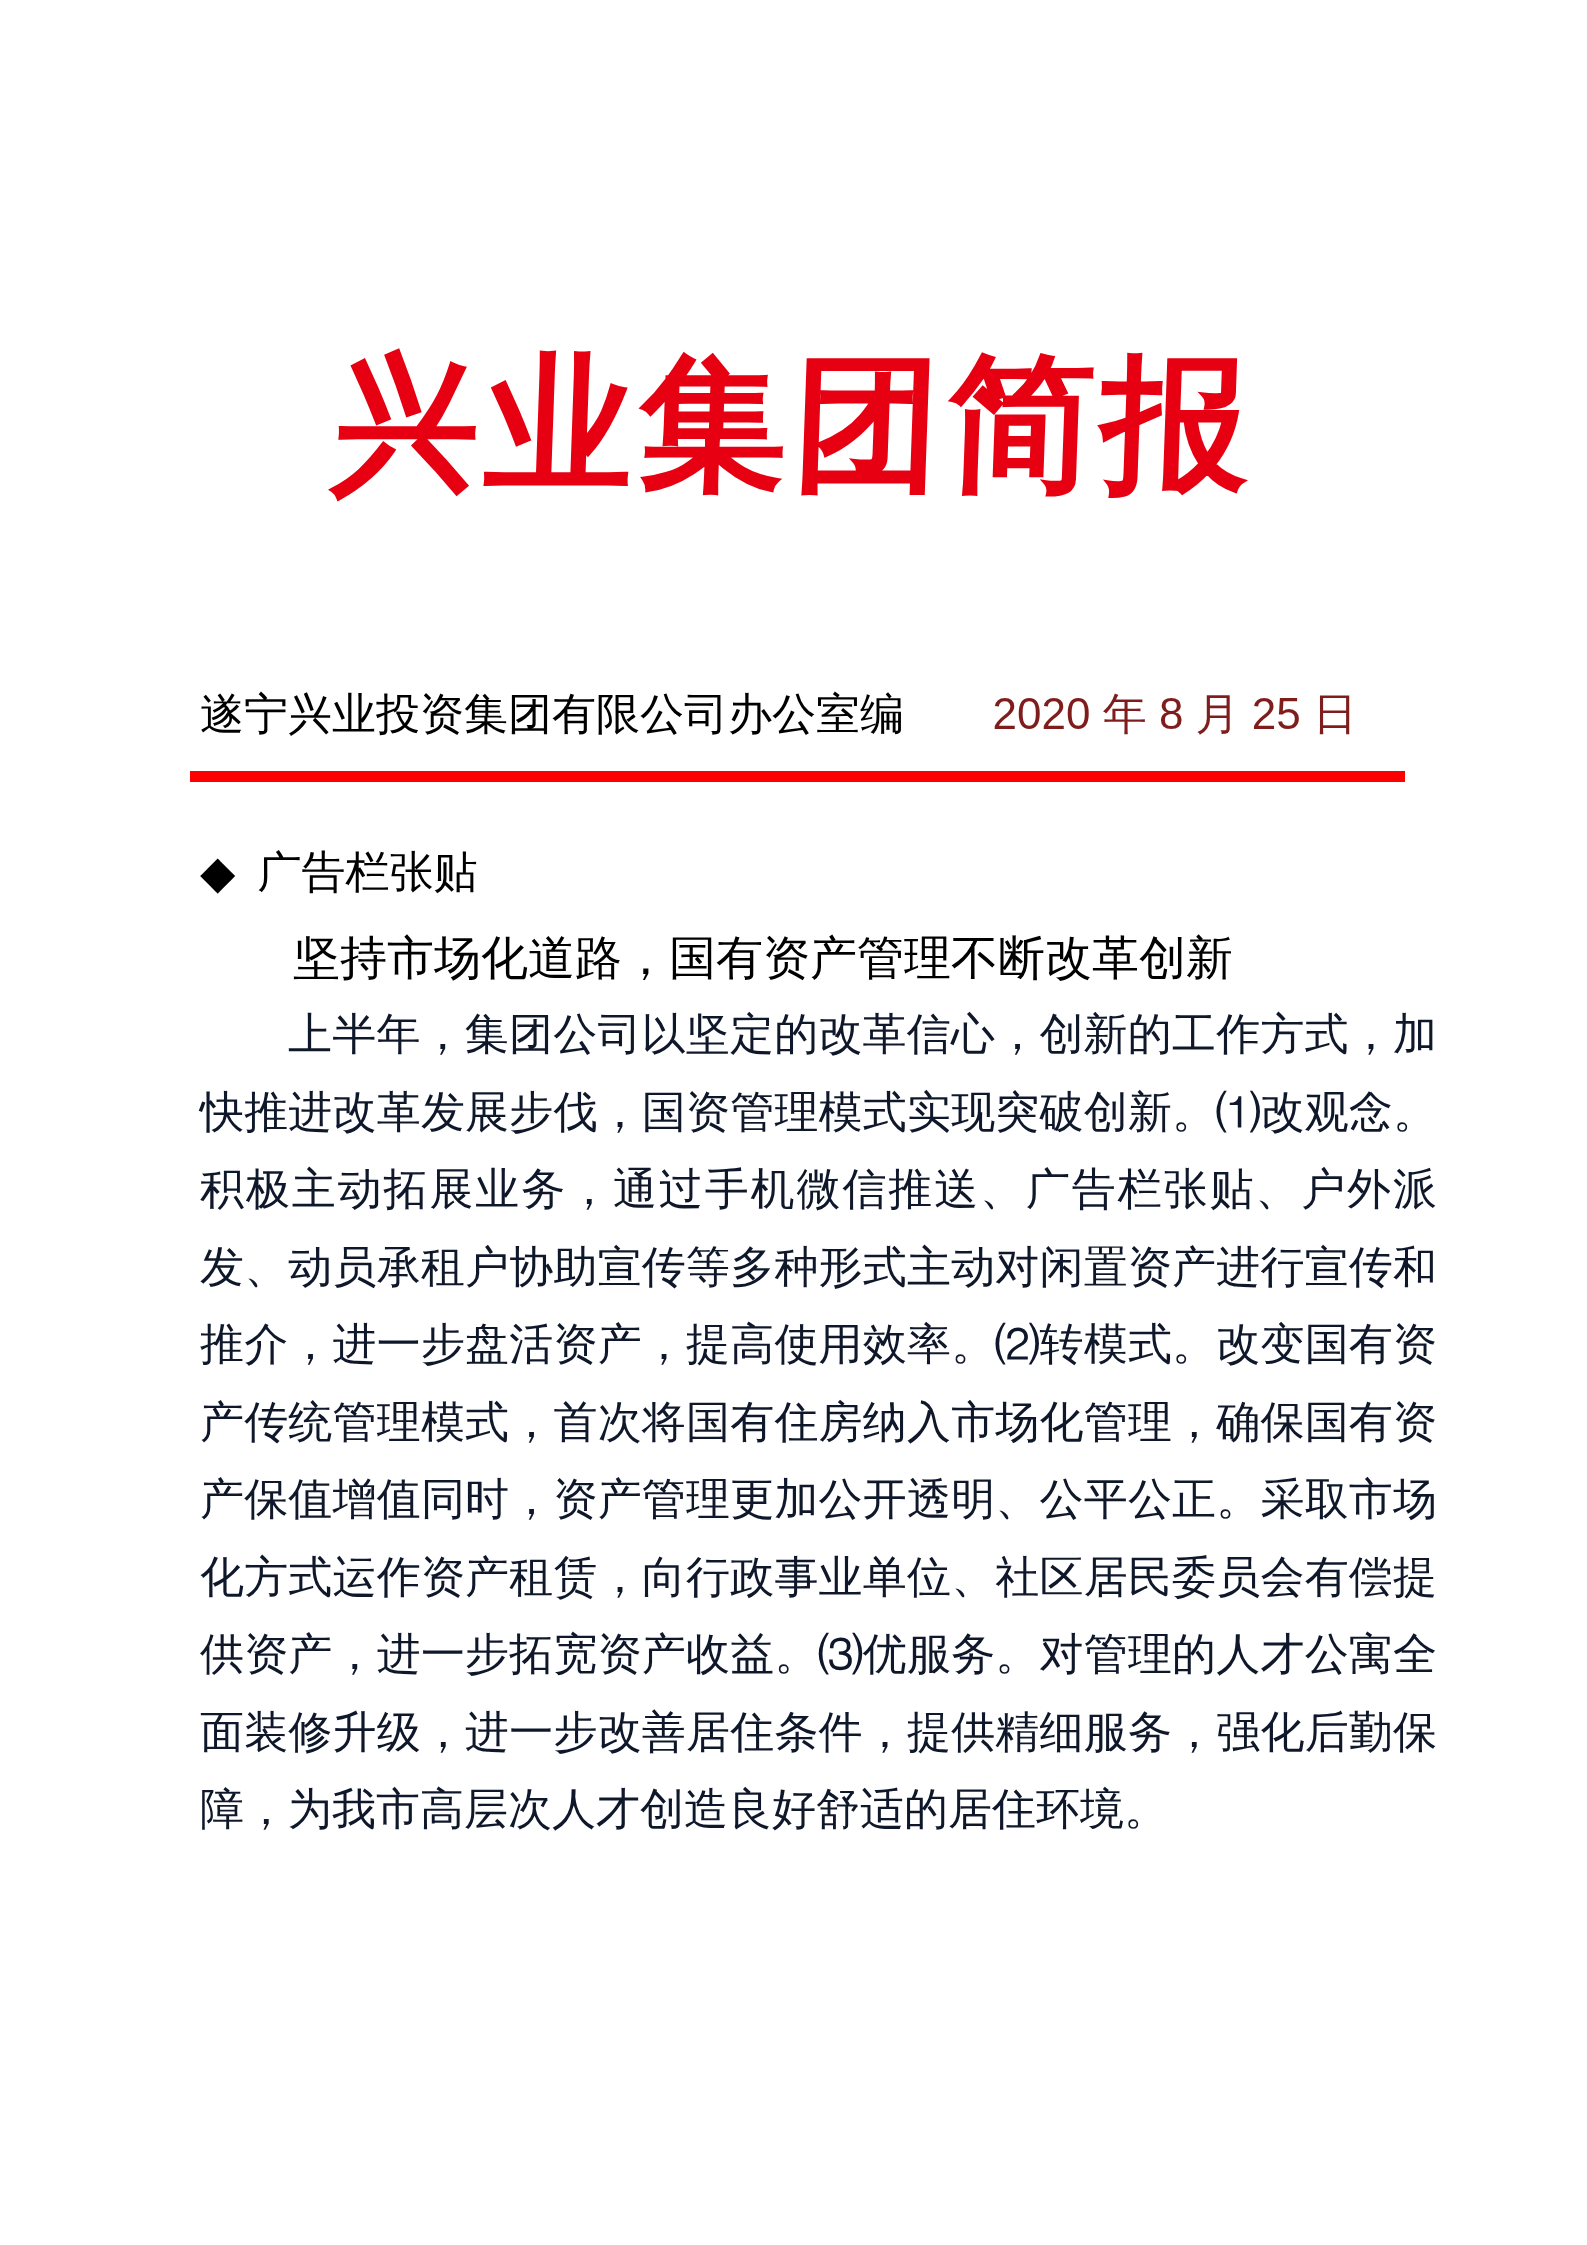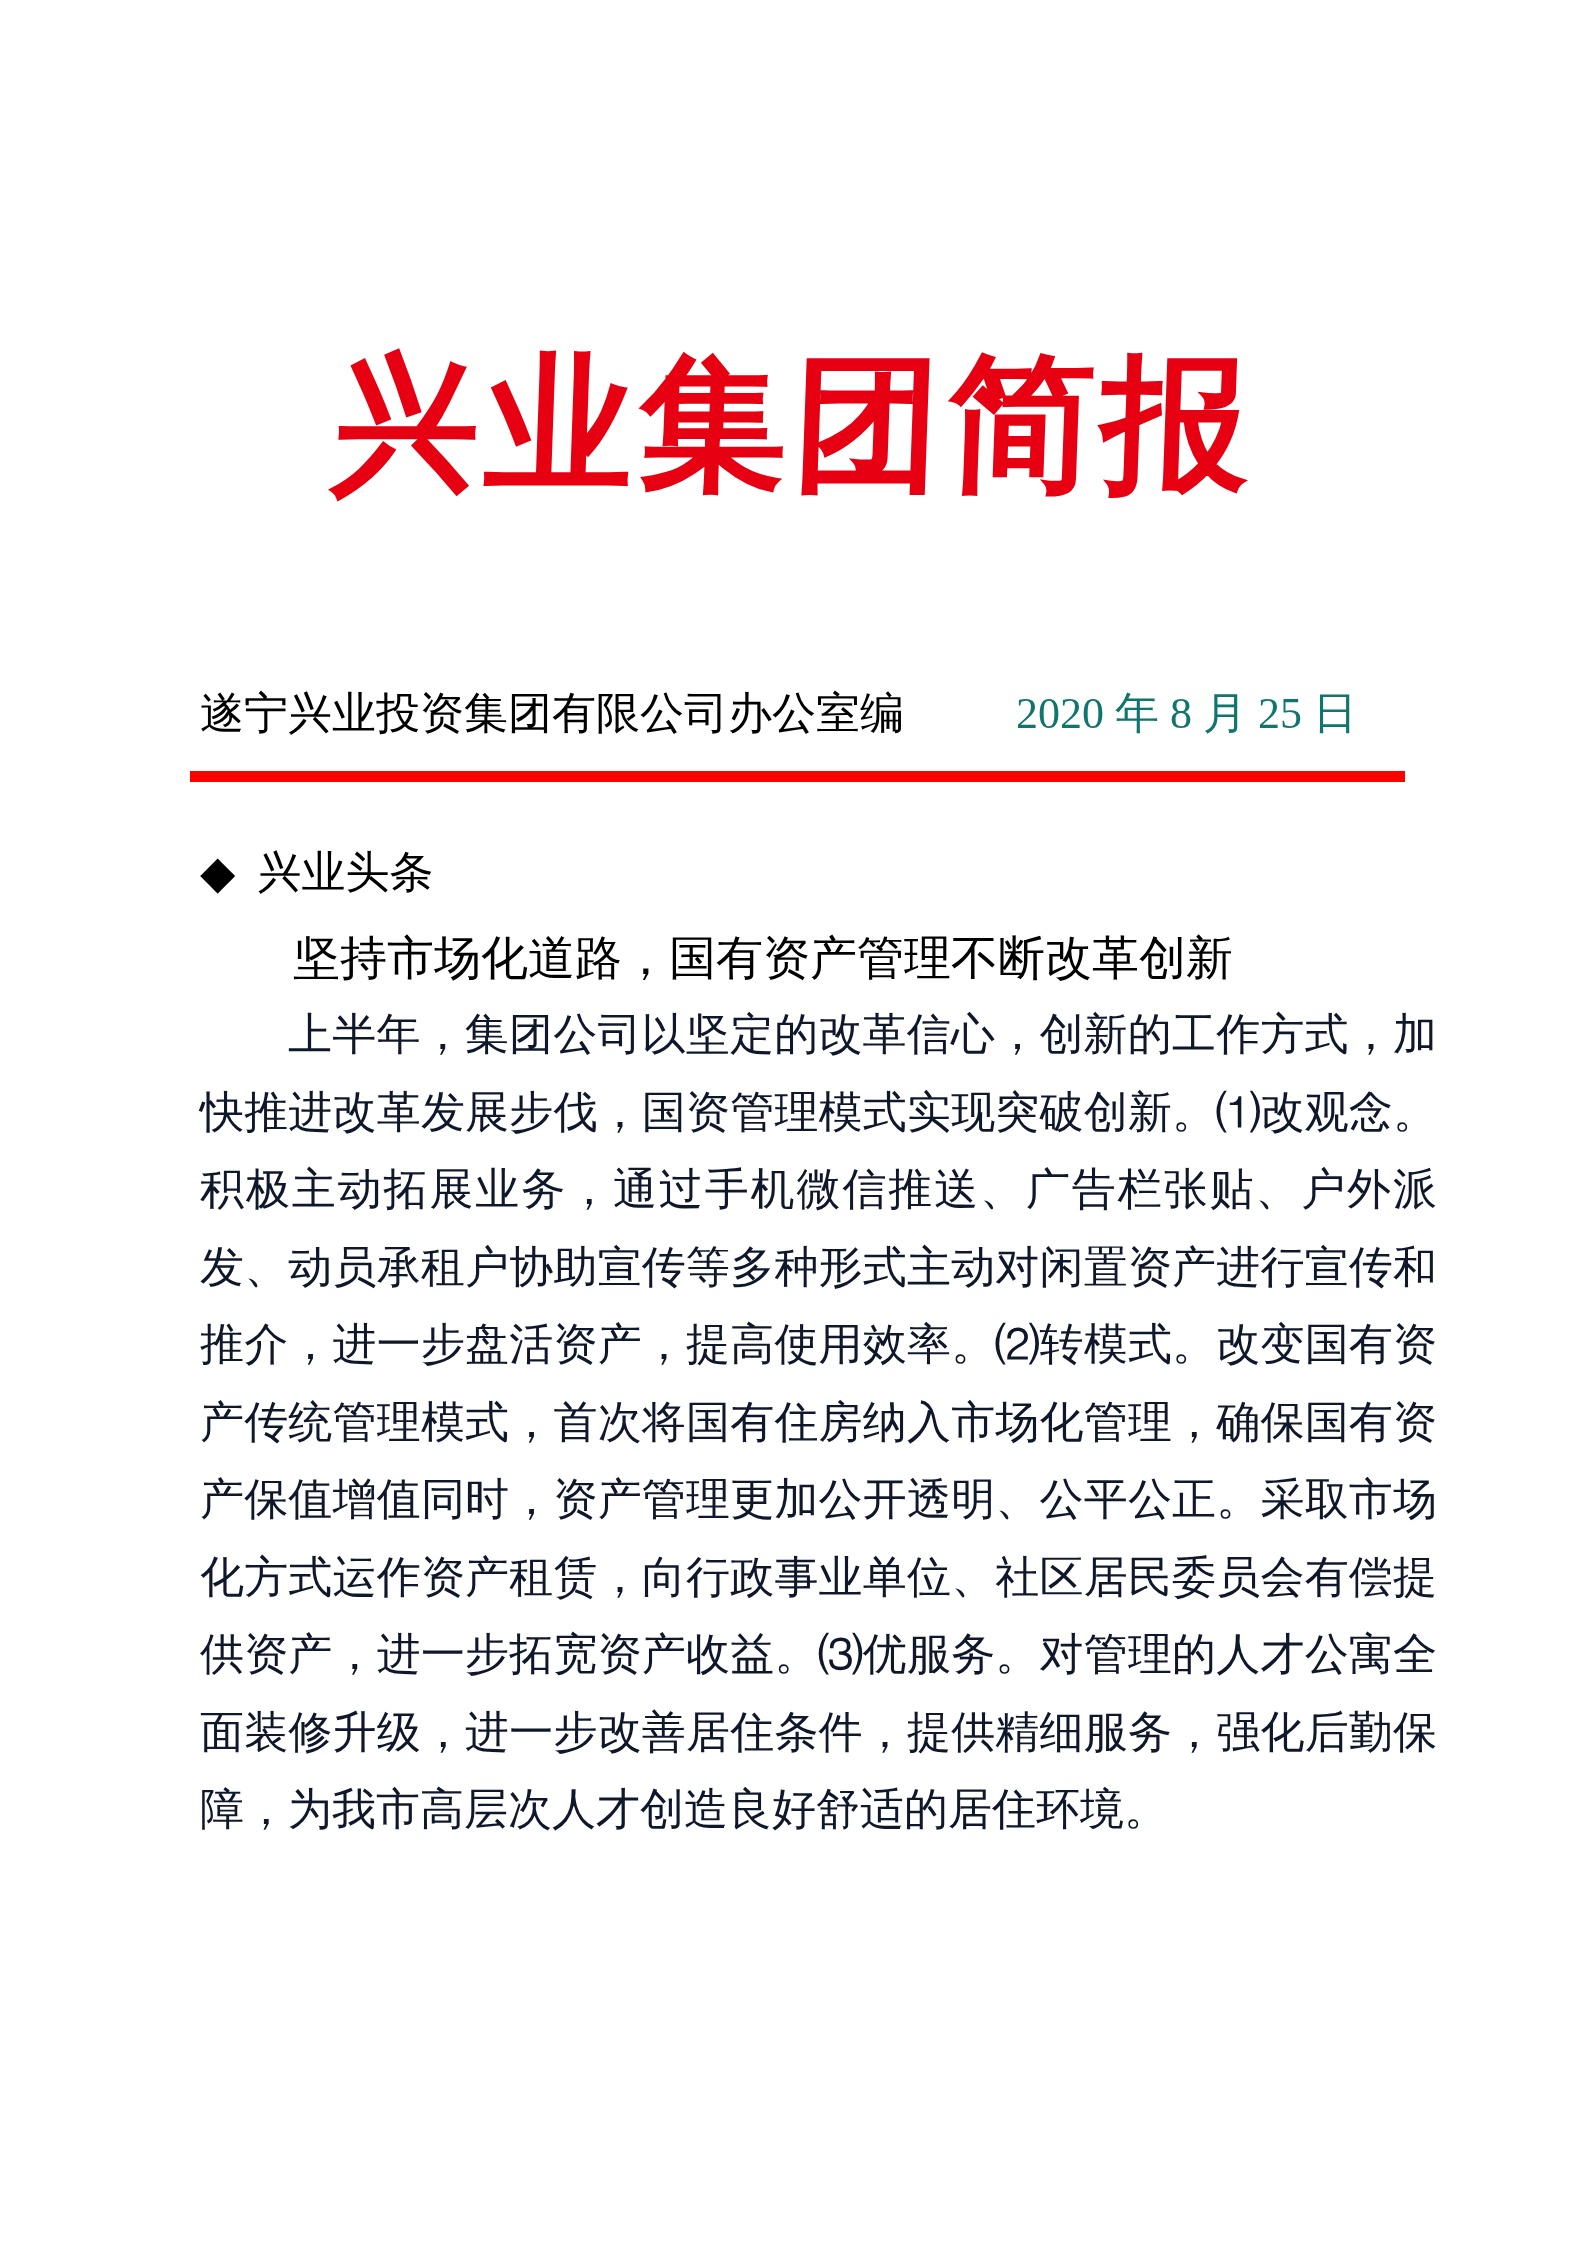--- a/index.html
+++ b/index.html
@@ -59,24 +59,24 @@
     justify-content: space-between;
     align-items: baseline;
   }
   .meta-editor {
     font-family: "Liberation Serif", "DejaVu Serif", serif;
     font-size: 44px;
     line-height: 1.2;
     color: #000000;
   }
   .meta-date {
-    font-family: Liberation Serif, serif;
+    font-family: Liberation Sans, sans-serif;
     font-size: 44px;
     line-height: 1.2;
-    color: #0f766e;
+    color: #7f1d1d;
   }
 
   
   .red-rule {
     position: absolute;
     top: 771px;
     left: 190px;
     width: 1215px;
     height: 11px;
     background: #ff0000;
@@ -139,21 +139,21 @@
 
   <div class="meta-row">
     <span class="meta-editor">遂宁兴业投资集团有限公司办公室编</span>
     <span class="meta-date">2020 年 8 月 25 日</span>
   </div>
 
   <div class="red-rule"></div>
 
   <div class="section-header">
     <span class="diamond">◆</span>
-    <span>兴业头条</span>
+    <span>广告栏张贴</span>
   </div>
 
   <div class="article-title">坚持市场化道路，国有资产管理不断改革创新</div>
 
   <div class="article-body">
     <p>上半年，集团公司以坚定的改革信心，创新的工作方式，加快推进改革发展步伐，国资管理模式实现突破创新。⑴改观念。积极主动拓展业务，通过手机微信推送、广告栏张贴、户外派发、动员承租户协助宣传等多种形式主动对闲置资产进行宣传和推介，进一步盘活资产，提高使用效率。⑵转模式。改变国有资产传统管理模式，首次将国有住房纳入市场化管理，确保国有资产保值增值同时，资产管理更加公开透明、公平公正。采取市场化方式运作资产租赁，向行政事业单位、社区居民委员会有偿提供资产，进一步拓宽资产收益。⑶优服务。对管理的人才公寓全面装修升级，进一步改善居住条件，提供精细服务，强化后勤保障，为我市高层次人才创造良好舒适的居住环境。</p>
   </div>
 
 </div>
 

